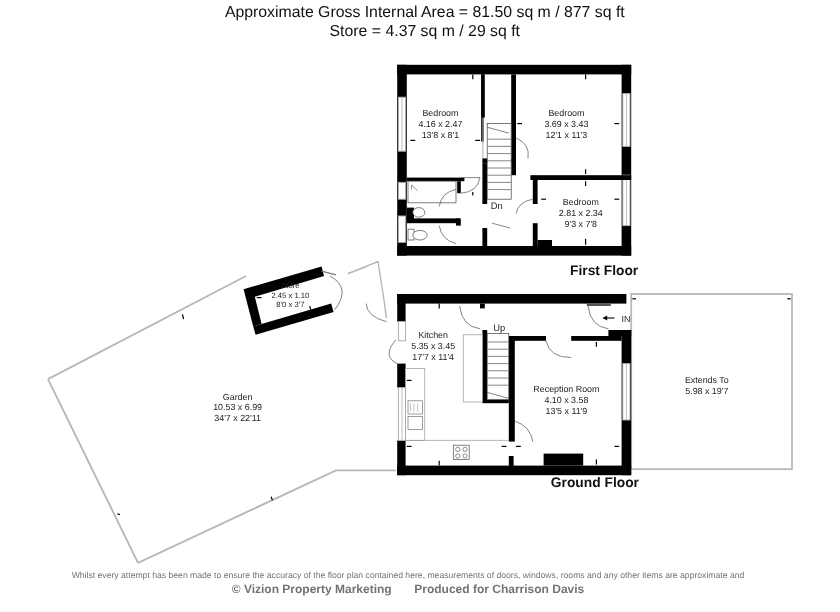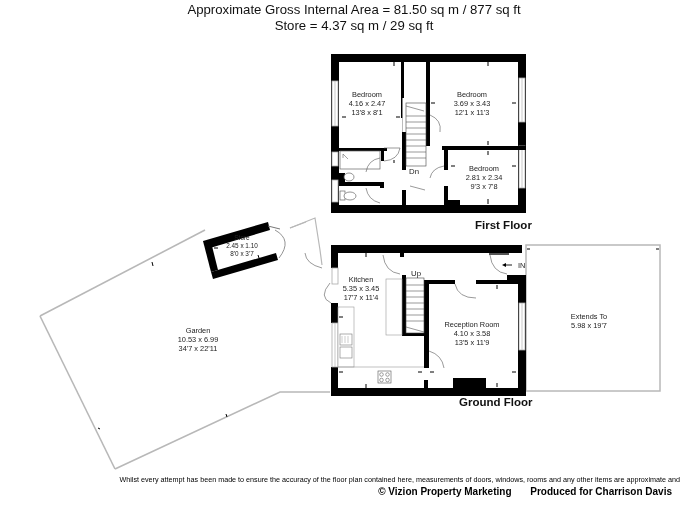--- a/index.html
+++ b/index.html
@@ -2,21 +2,21 @@
 <html><head>
 <meta charset="utf-8">
 <style>
   html, body { margin: 0; padding: 0; background: #ffffff; }
   body { width: 700px; height: 510px; position: relative; overflow: hidden; font-family: "Liberation Sans", sans-serif; color: #111; }
   .header { position: absolute; left: 4px; top: 2px; width: 700px; text-align: center; font-size: 13.2px; line-height: 15.5px; color: #111; }
   .header div { white-space: nowrap; }
   svg.plan { position: absolute; left: 0; top: 0; }
   .label { font-family: "Liberation Sans", sans-serif; font-size: 7.4px; fill: #222; text-anchor: middle; }
   .floor-title { font-family: "Liberation Sans", sans-serif; font-size: 11.5px; font-weight: bold; fill: #111; }
-  .footer { position: absolute; left: 0; top: 475px; width: 680px; text-align: right; color: #000000; }
+  .footer { position: absolute; left: 0; top: 475px; width: 680px; text-align: center; color: #737373; }
   .footer .disclaimer { font-size: 7.2px; line-height: 10px; }
   .footer .credits { font-size: 10px; font-weight: bold; line-height: 12px; margin-top: 1px; }
   .footer .credits span { margin: 0 8px; }
 </style>
 </head>
 <body>
 
 <div class="header">
   <div>Approximate Gross Internal Area = 81.50 sq m / 877 sq ft</div>
   <div>Store = 4.37 sq m / 29 sq ft</div>

